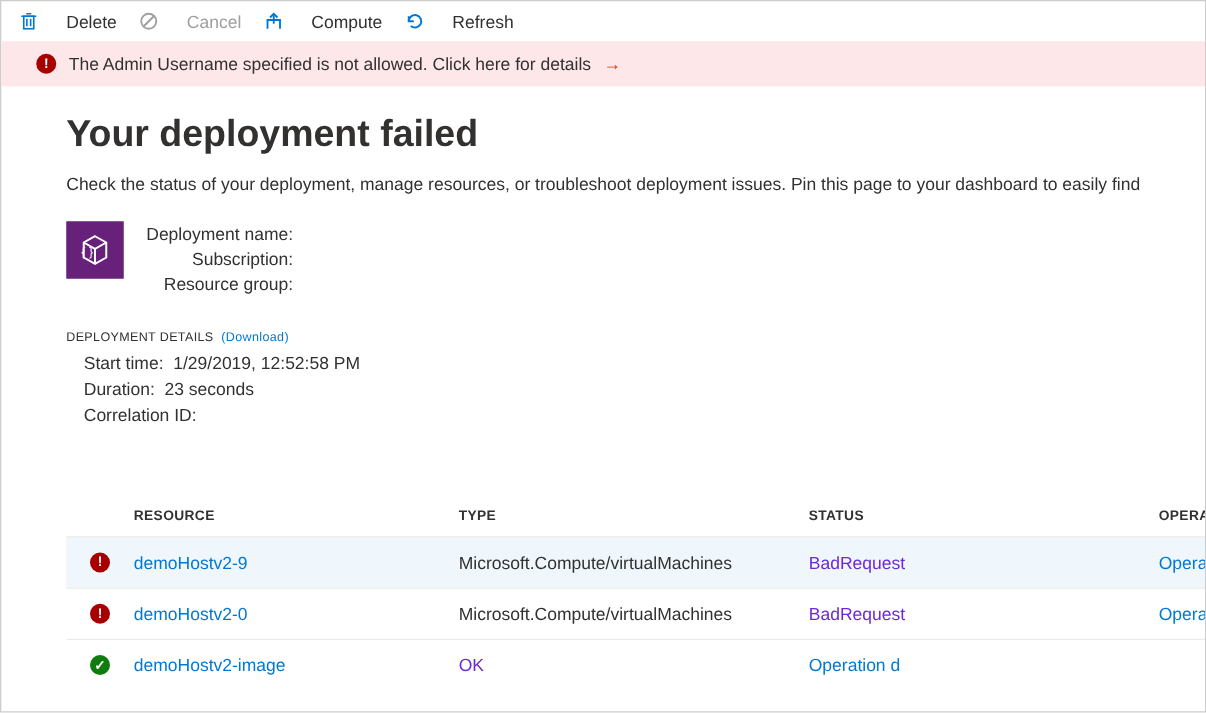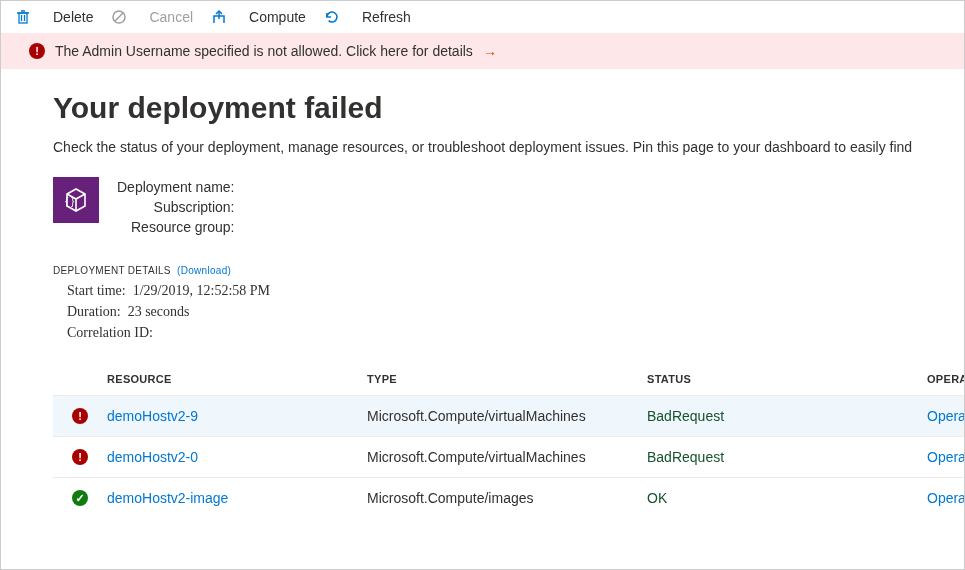--- a/index.html
+++ b/index.html
@@ -58,39 +58,39 @@
   .cube-badge {
     width:46px; height:46px; background:#68217a; display:flex;
     align-items:center; justify-content:center; flex:0 0 46px;
   }
   .meta { font-size:14px; line-height:20px;text-align:right; }
   .section-label {
     font-size: 10px; text-transform: uppercase; letter-spacing: 0.3px;
     color:#323130; margin-bottom: 4px;
   }
   .section-label .link { text-transform:none; color:#0078d4; cursor:pointer; }
-  .details { font-size:14px; line-height:21px; margin-left:14px; margin-bottom:20px;font-family:Liberation Serif, serif; }
+  .details { font-size:14px; line-height:21px; margin-left:14px; margin-bottom:54px; }
   .table { margin-left: 0; }
   .thead, .trow {
     display:grid;
     grid-template-columns: 54px 260px 280px 280px 120px;
     align-items:center;
   }
   .thead {
     font-size: 11px; font-weight: 700; letter-spacing: .3px;
     padding: 10px 0 10px 0; border-bottom: none; color:#323130;
     text-transform: uppercase;
   }
   .thead > div { padding-left: 0; }
   .trow {
     font-size: 14px; padding: 12px 0; border-top: 1px solid #edebe9;
   }
   .trow.hl { background:#eff6fc; }
   .trow .res-link, .op-link { color:#0078d4; cursor:pointer; }
-  .trow .status-cell { color:#14532d; }
+  .trow .status-cell { color:#6d28d9; }
   .iconcell { display:flex; justify-content:center; }
 </style>
 </head>
 <body>
 
 <div class="toolbar">
   <div class="toolbar-item">
     <span class="ic">
       <svg viewBox="0 0 16 16">
           <g fill="none" stroke="#0078d4" stroke-width="1.3">
@@ -198,19 +198,18 @@
       <div>Microsoft.Compute/virtualMachines</div>
       <div class="status-cell">BadRequest</div>
       <div><span class="op-link">Operation d</span></div>
     </div>
 
     <div class="trow">
       <div class="iconcell">
           <span class="circle-icon ok">✓</span>
         </div>
       <div><span class="res-link">demoHostv2-image</span></div>
-      <div>Microsoft.Compute/images</div>
       <div class="status-cell">OK</div>
       <div><span class="op-link">Operation d</span></div>
     </div>
 
   </div>
 </div>
 
 </body></html>

